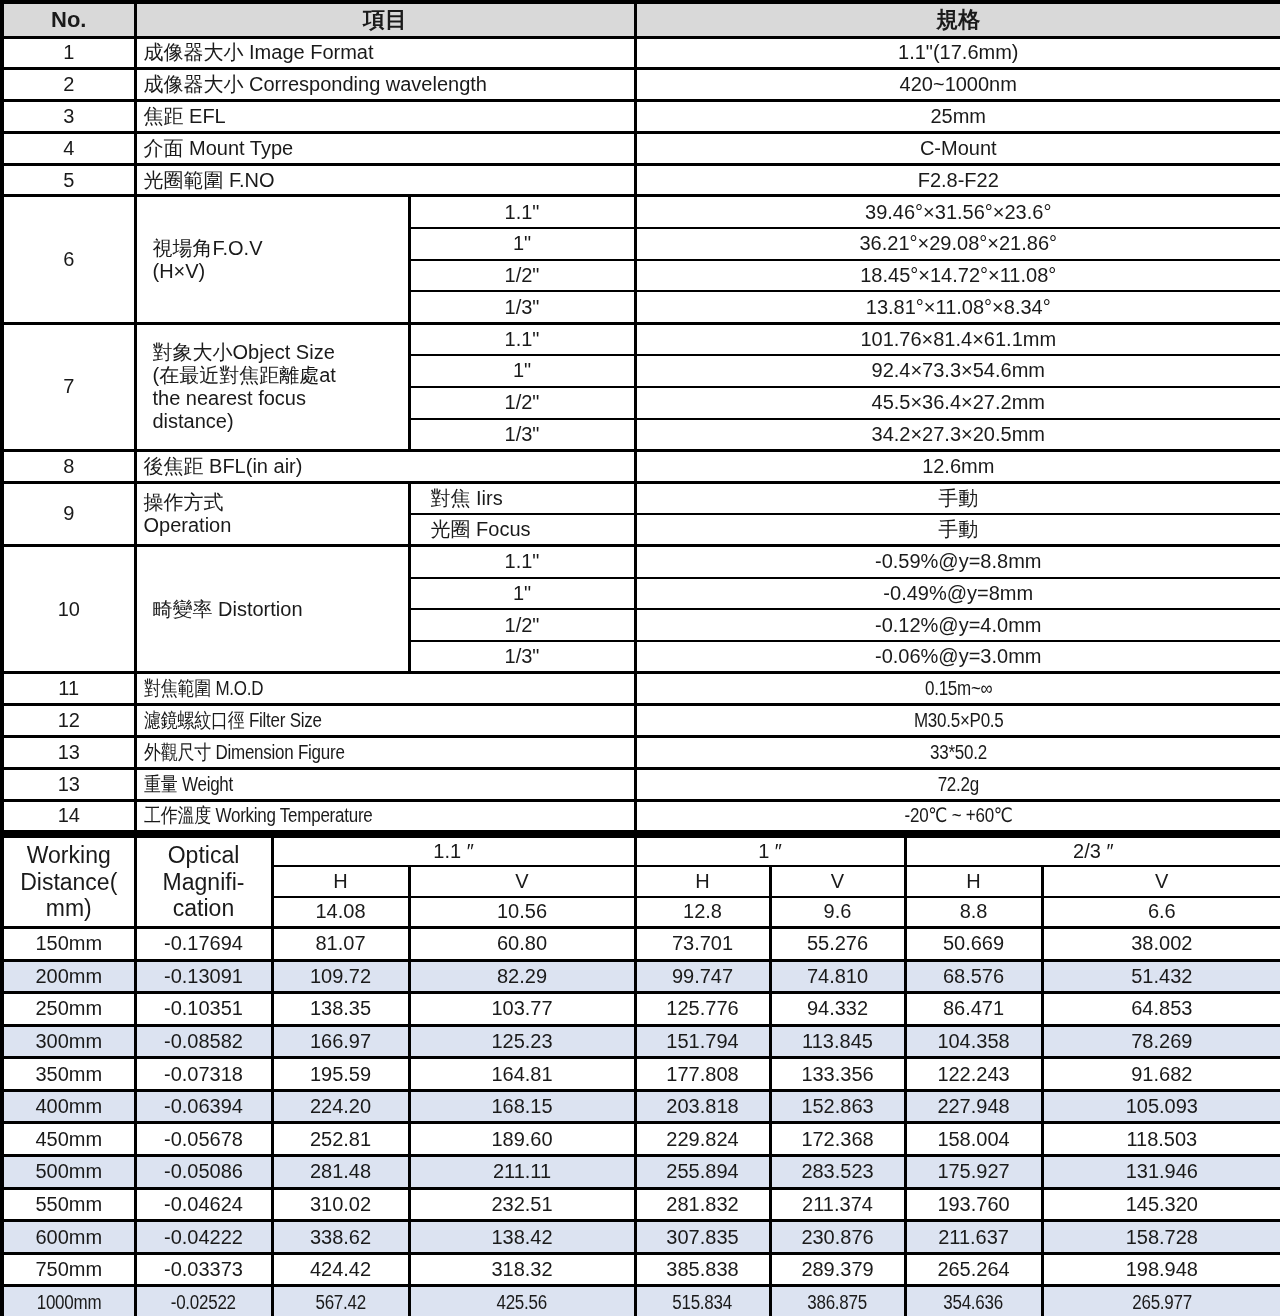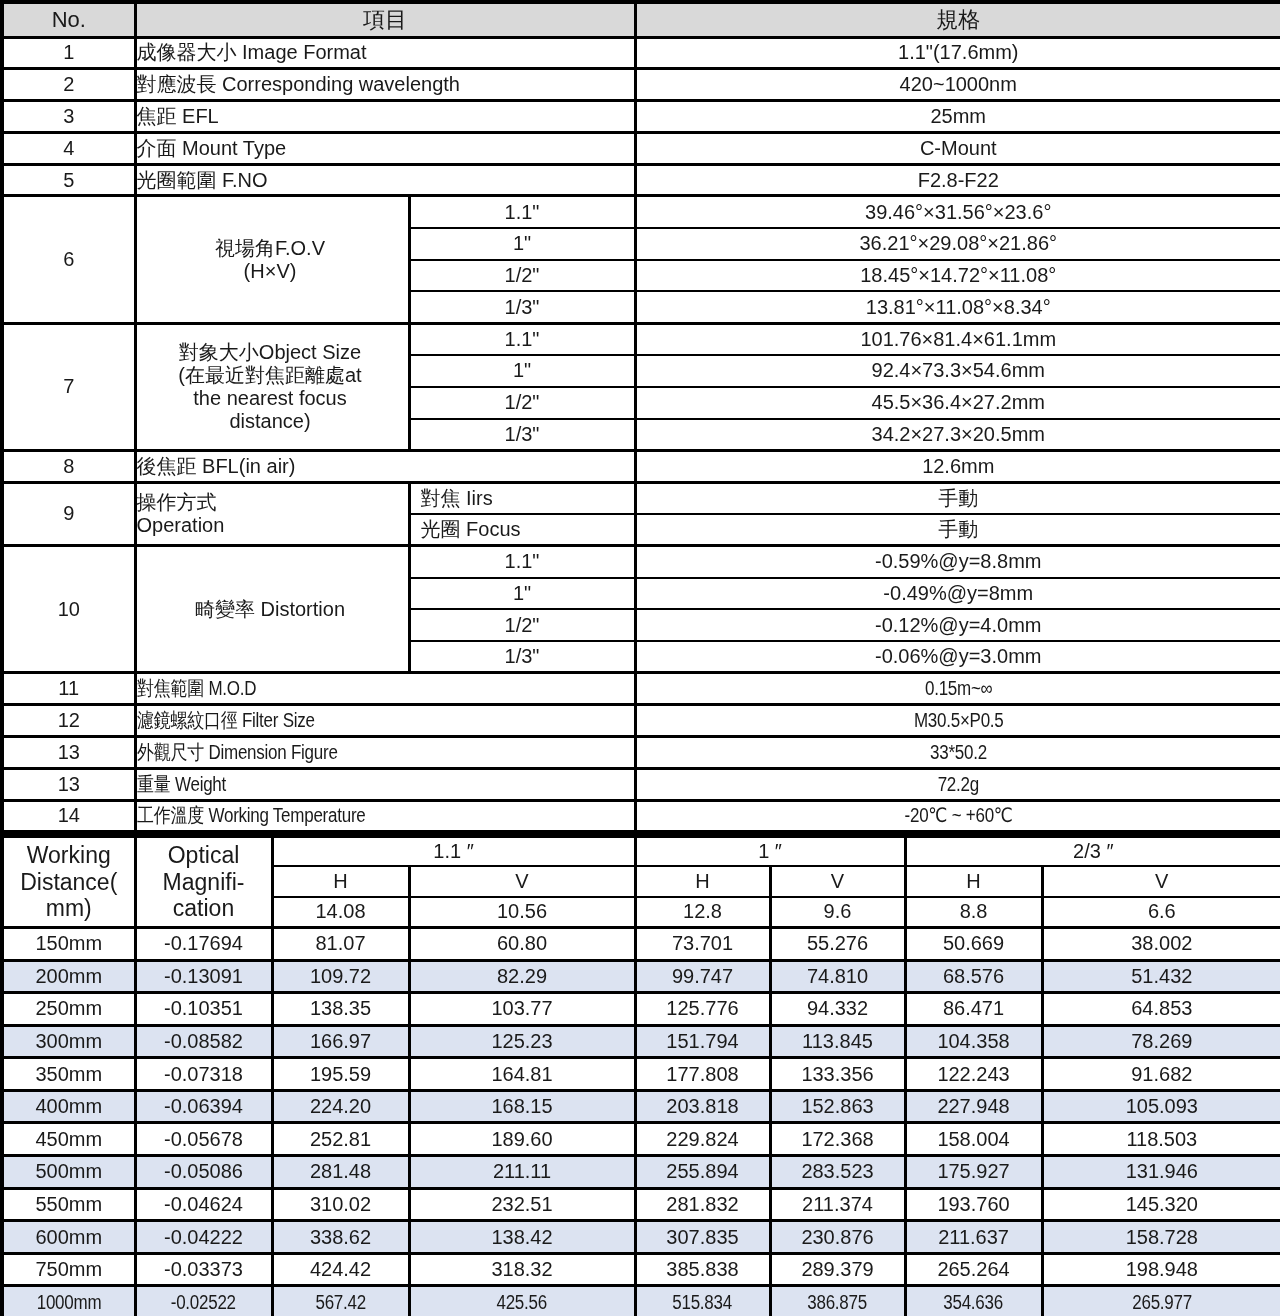--- a/index.html
+++ b/index.html
@@ -23,31 +23,31 @@
     overflow:hidden;
     font-size:20px;
     line-height:1.15;
     white-space:nowrap;
   }
   table.spec,table.wd{border:4px solid var(--border-c);}
   
   .spec thead tr{height:35px;}
   .spec thead th{
     background:var(--header-bg);
-    font-size:22px;font-weight:normal;text-align:center;
+    font-size:22px;font-weight:bold;text-align:center;
     border-bottom-width:3px;
     margin-top:40px;
   }
   .spec tbody tr{height:31.8px;}
   .spec tbody tr.grp > td{border-top-width:3px;}
   .spec td.no-cell{text-align:center;}
-  .spec td.label-cell{text-align:left;padding-left:0;}
-  .spec td.label-cell.center{text-align:center;padding-left:0;}
+  .spec td.label-cell{text-align:left;padding-left:7px;}
+  .spec td.label-cell.center{text-align:left;padding-left:16px;}
   .spec td.sub-cell{text-align:center;}
-  .spec td.sub-cell.left{text-align:left;padding-left:10px;}
+  .spec td.sub-cell.left{text-align:left;padding-left:20px;}
   .spec td.value-cell{text-align:center;}
   .multiline{white-space:pre-line;}
   
   .wd td{text-align:center;border-width:2px 3px;}
   .wd thead tr{height:30.5px;}
   .wd thead td.hdr{font-size:23px;}
   .wd thead tr:last-child td{border-bottom-width:3px;margin-left:16px;}
   .wd tbody tr{height:32.6px;}
   .wd tbody td{border-top-width:3px;border-bottom-width:3px;}
   .wd tbody tr.shaded td{background:var(--shaded-bg);text-align:center;}
@@ -73,21 +73,21 @@
     </tr>
   </thead>
   <tbody>
       <tr class="grp">
         <td class="no-cell">1</td>
         <td class="label-cell" colspan="2">成像器大小 Image Format</td>
         <td class="value-cell">1.1"(17.6mm)</td>
       </tr>
       <tr class="grp">
         <td class="no-cell">2</td>
-        <td class="label-cell" colspan="2">對應波長 Corresponding wavelength</td>
+        <td class="label-cell" colspan="2">成像器大小 Corresponding wavelength</td>
         <td class="value-cell">420~1000nm</td>
       </tr>
       <tr class="grp">
         <td class="no-cell">3</td>
         <td class="label-cell" colspan="2">焦距 EFL</td>
         <td class="value-cell">25mm</td>
       </tr>
       <tr class="grp">
         <td class="no-cell">4</td>
         <td class="label-cell" colspan="2">介面 Mount Type</td>

